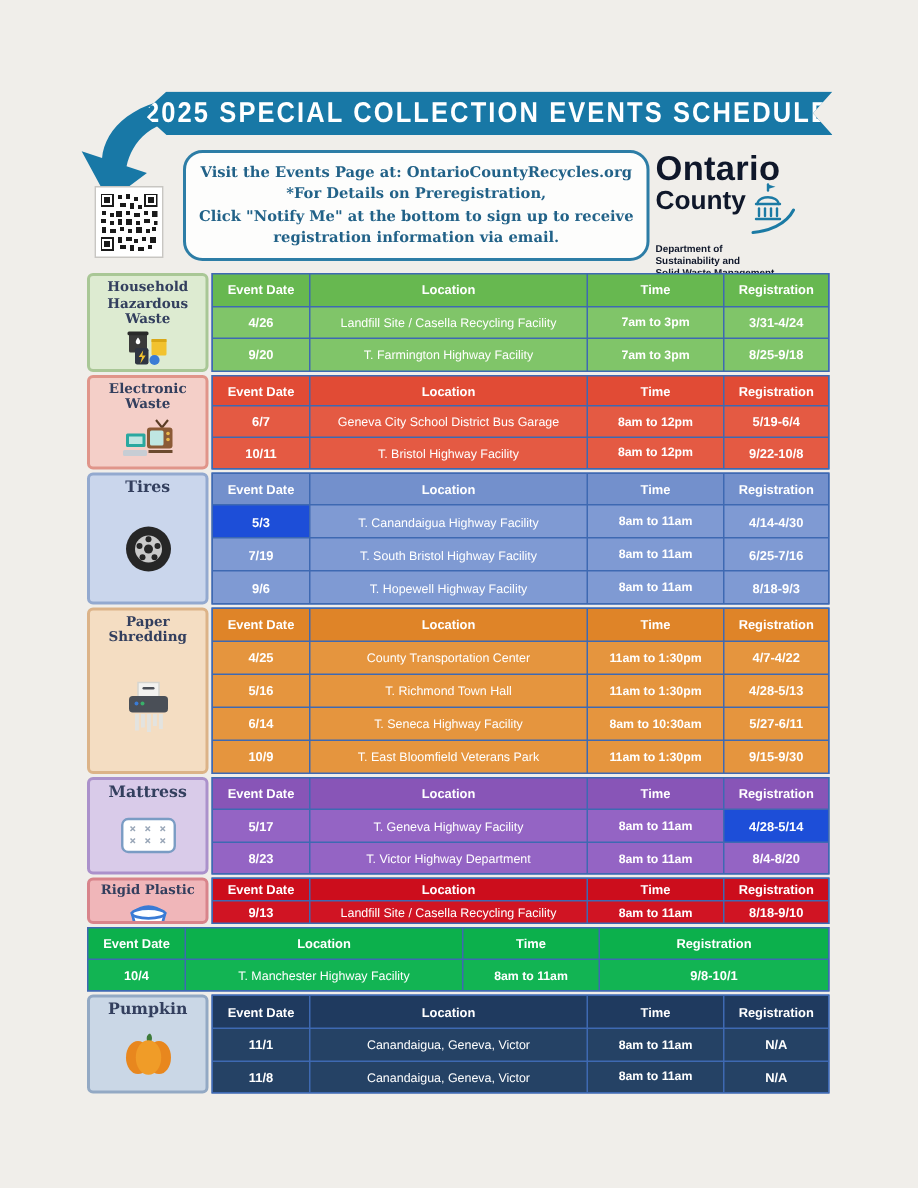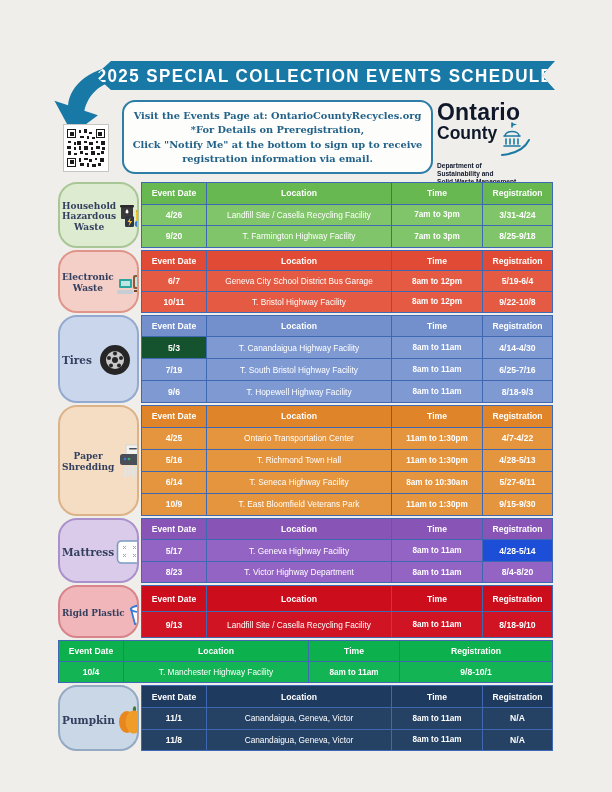--- a/index.html
+++ b/index.html
@@ -40,22 +40,22 @@
   .logo-row { display:flex; align-items:flex-start; }
   .logo-ontario { font-size:23px; font-weight:800; letter-spacing:0.2px; }
   .logo-county  { font-size:17.5px; font-weight:800; margin-top:1px; }
   .logo-dept { font-size:6.6px; font-weight:bold; line-height:8px; margin-top:3px; }
   .logo-dome { margin-left:3px; margin-top:-2px; }
   
   .schedule { position:absolute; left:58px; top:182px; width:495px; }
   .section { display:flex; margin-bottom:2px; }
   .label-cell { width:83px; padding-right:2px; }
   .label-box {
-    height:100%; border-radius:19px; border:2px solid;
-    display:flex; flex-direction:row; align-items:center;
+    height:100%; border-radius:4px; border:2px solid;
+    display:flex; flex-direction:column; align-items:center;
     padding-top:3px; overflow:hidden;
   }
   .label-text {
     font-family:"DejaVu Serif", serif; font-weight:600;
     font-size:9px; line-height:10.5px; color:#333f5e; text-align:center;
     padding:0 2px;
   }
   .label-icon { display:flex; flex:1; align-items:center; justify-content:center; }
   .grid {
     flex:1; display:grid; grid-template-columns:64px 184px 90px 1fr;
@@ -261,21 +261,21 @@
               <circle cx="14" cy="18" r="2" fill="#262626"></circle>
             </svg>
           </div>
         </div>
       </div>
       <div class="grid" style="background: rgb(62, 105, 178); border-color: rgb(62, 105, 178); grid-template-rows: repeat(4, 1fr);">
         <div class="cell h" style="background: rgb(115, 144, 204);">Event Date</div>
         <div class="cell h" style="background: rgb(115, 144, 204);">Location</div>
         <div class="cell h" style="background: rgb(115, 144, 204);">Time</div>
         <div class="cell h" style="background: rgb(115, 144, 204);">Registration</div>
-        <div class="cell date" style="background: #14532d;">5/3</div>
+        <div class="cell date" style="background: #1d4ed8;">5/3</div>
         <div class="cell loc" style="background: rgb(127, 154, 211);">T. Canandaigua Highway Facility</div>
         <div class="cell time" style="background: rgb(127, 154, 211);">8am to 11am</div>
         <div class="cell reg" style="background: rgb(127, 154, 211);">4/14-4/30</div>
         <div class="cell date" style="background: rgb(127, 154, 211);">7/19</div>
         <div class="cell loc" style="background: rgb(127, 154, 211);">T. South Bristol Highway Facility</div>
         <div class="cell time" style="background: rgb(127, 154, 211);">8am to 11am</div>
         <div class="cell reg" style="background: rgb(127, 154, 211);">6/25-7/16</div>
         <div class="cell date" style="background: rgb(127, 154, 211);">9/6</div>
         <div class="cell loc" style="background: rgb(127, 154, 211);">T. Hopewell Highway Facility</div>
         <div class="cell time" style="background: rgb(127, 154, 211);">8am to 11am</div>
@@ -301,21 +301,21 @@
             </svg>
           </div>
         </div>
       </div>
       <div class="grid" style="background: rgb(62, 105, 178); border-color: rgb(62, 105, 178); grid-template-rows: repeat(5, 1fr);">
         <div class="cell h" style="background: rgb(223, 132, 40);">Event Date</div>
         <div class="cell h" style="background: rgb(223, 132, 40);">Location</div>
         <div class="cell h" style="background: rgb(223, 132, 40);">Time</div>
         <div class="cell h" style="background: rgb(223, 132, 40);">Registration</div>
         <div class="cell date" style="background: rgb(229, 149, 62);">4/25</div>
-        <div class="cell loc" style="background: rgb(229, 149, 62);">Ontario Transportation Center</div>
+        <div class="cell loc" style="background: rgb(229, 149, 62);">County Transportation Center</div>
         <div class="cell time" style="background: rgb(229, 149, 62);">11am to 1:30pm</div>
         <div class="cell reg" style="background: rgb(229, 149, 62);">4/7-4/22</div>
         <div class="cell date" style="background: rgb(229, 149, 62);">5/16</div>
         <div class="cell loc" style="background: rgb(229, 149, 62);">T. Richmond Town Hall</div>
         <div class="cell time" style="background: rgb(229, 149, 62);">11am to 1:30pm</div>
         <div class="cell reg" style="background: rgb(229, 149, 62);">4/28-5/13</div>
         <div class="cell date" style="background: rgb(229, 149, 62);">6/14</div>
         <div class="cell loc" style="background: rgb(229, 149, 62);">T. Seneca Highway Facility</div>
         <div class="cell time" style="background: rgb(229, 149, 62);">8am to 10:30am</div>
         <div class="cell reg" style="background: rgb(229, 149, 62); text-align: center;">5/27-6/11</div>
@@ -352,21 +352,21 @@
         <div class="cell date" style="background: rgb(148, 100, 196);">5/17</div>
         <div class="cell loc" style="background: rgb(148, 100, 196);">T. Geneva Highway Facility</div>
         <div class="cell time" style="background: rgb(148, 100, 196);">8am to 11am</div>
         <div class="cell reg" style="background: #1d4ed8;">4/28-5/14</div>
         <div class="cell date" style="background: rgb(148, 100, 196);">8/23</div>
         <div class="cell loc" style="background: rgb(148, 100, 196);">T. Victor Highway Department</div>
         <div class="cell time" style="background: rgb(148, 100, 196);">8am to 11am</div>
         <div class="cell reg" style="background: rgb(148, 100, 196);">8/4-8/20</div>
       </div>
     </div>
-    <div class="section s-rigid-plastic" style="height: 53px;">
+    <div class="section s-rigid-plastic" style="height: 31px;">
       <div class="label-cell">
         <div class="label-box" style="background: rgb(240, 182, 185); border-color: rgb(216, 132, 139);">
           <div class="label-text">Rigid Plastic</div>
           <div class="label-icon">
             <svg width="30" height="26" viewBox="0 0 30 26">
               <path d="M4 9 Q15 0 26 9" fill="none" stroke="#3a7bd5" stroke-width="1.8"></path>
               <path d="M4 9 L8 24 L22 24 L26 9 Z" fill="#ffffff" stroke="#3a7bd5" stroke-width="1.8"></path>
               <ellipse cx="15" cy="9" rx="11" ry="3.2" fill="#ffffff" stroke="#3a7bd5" stroke-width="1.8"></ellipse>
             </svg>
           </div>

